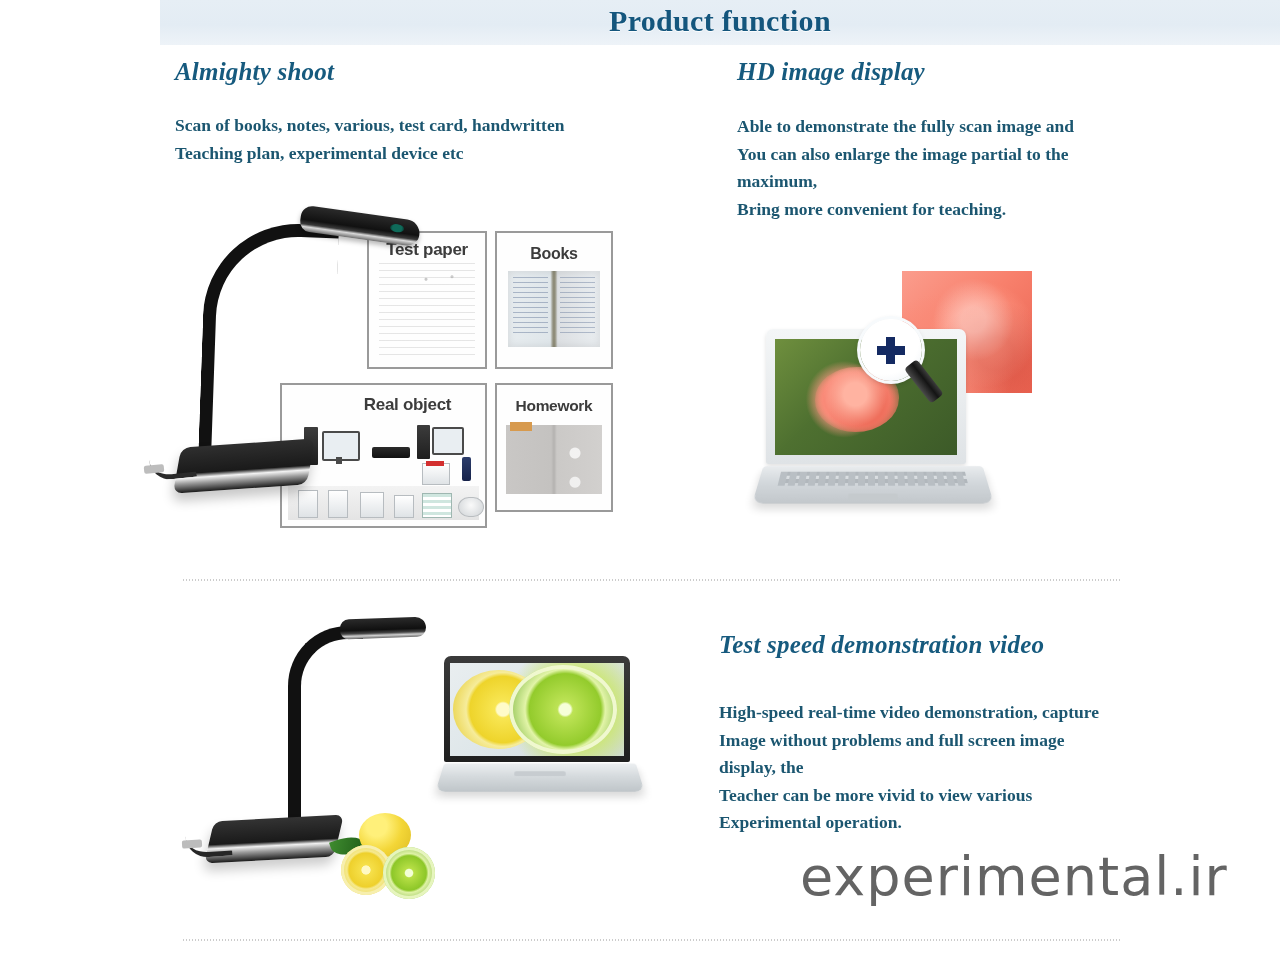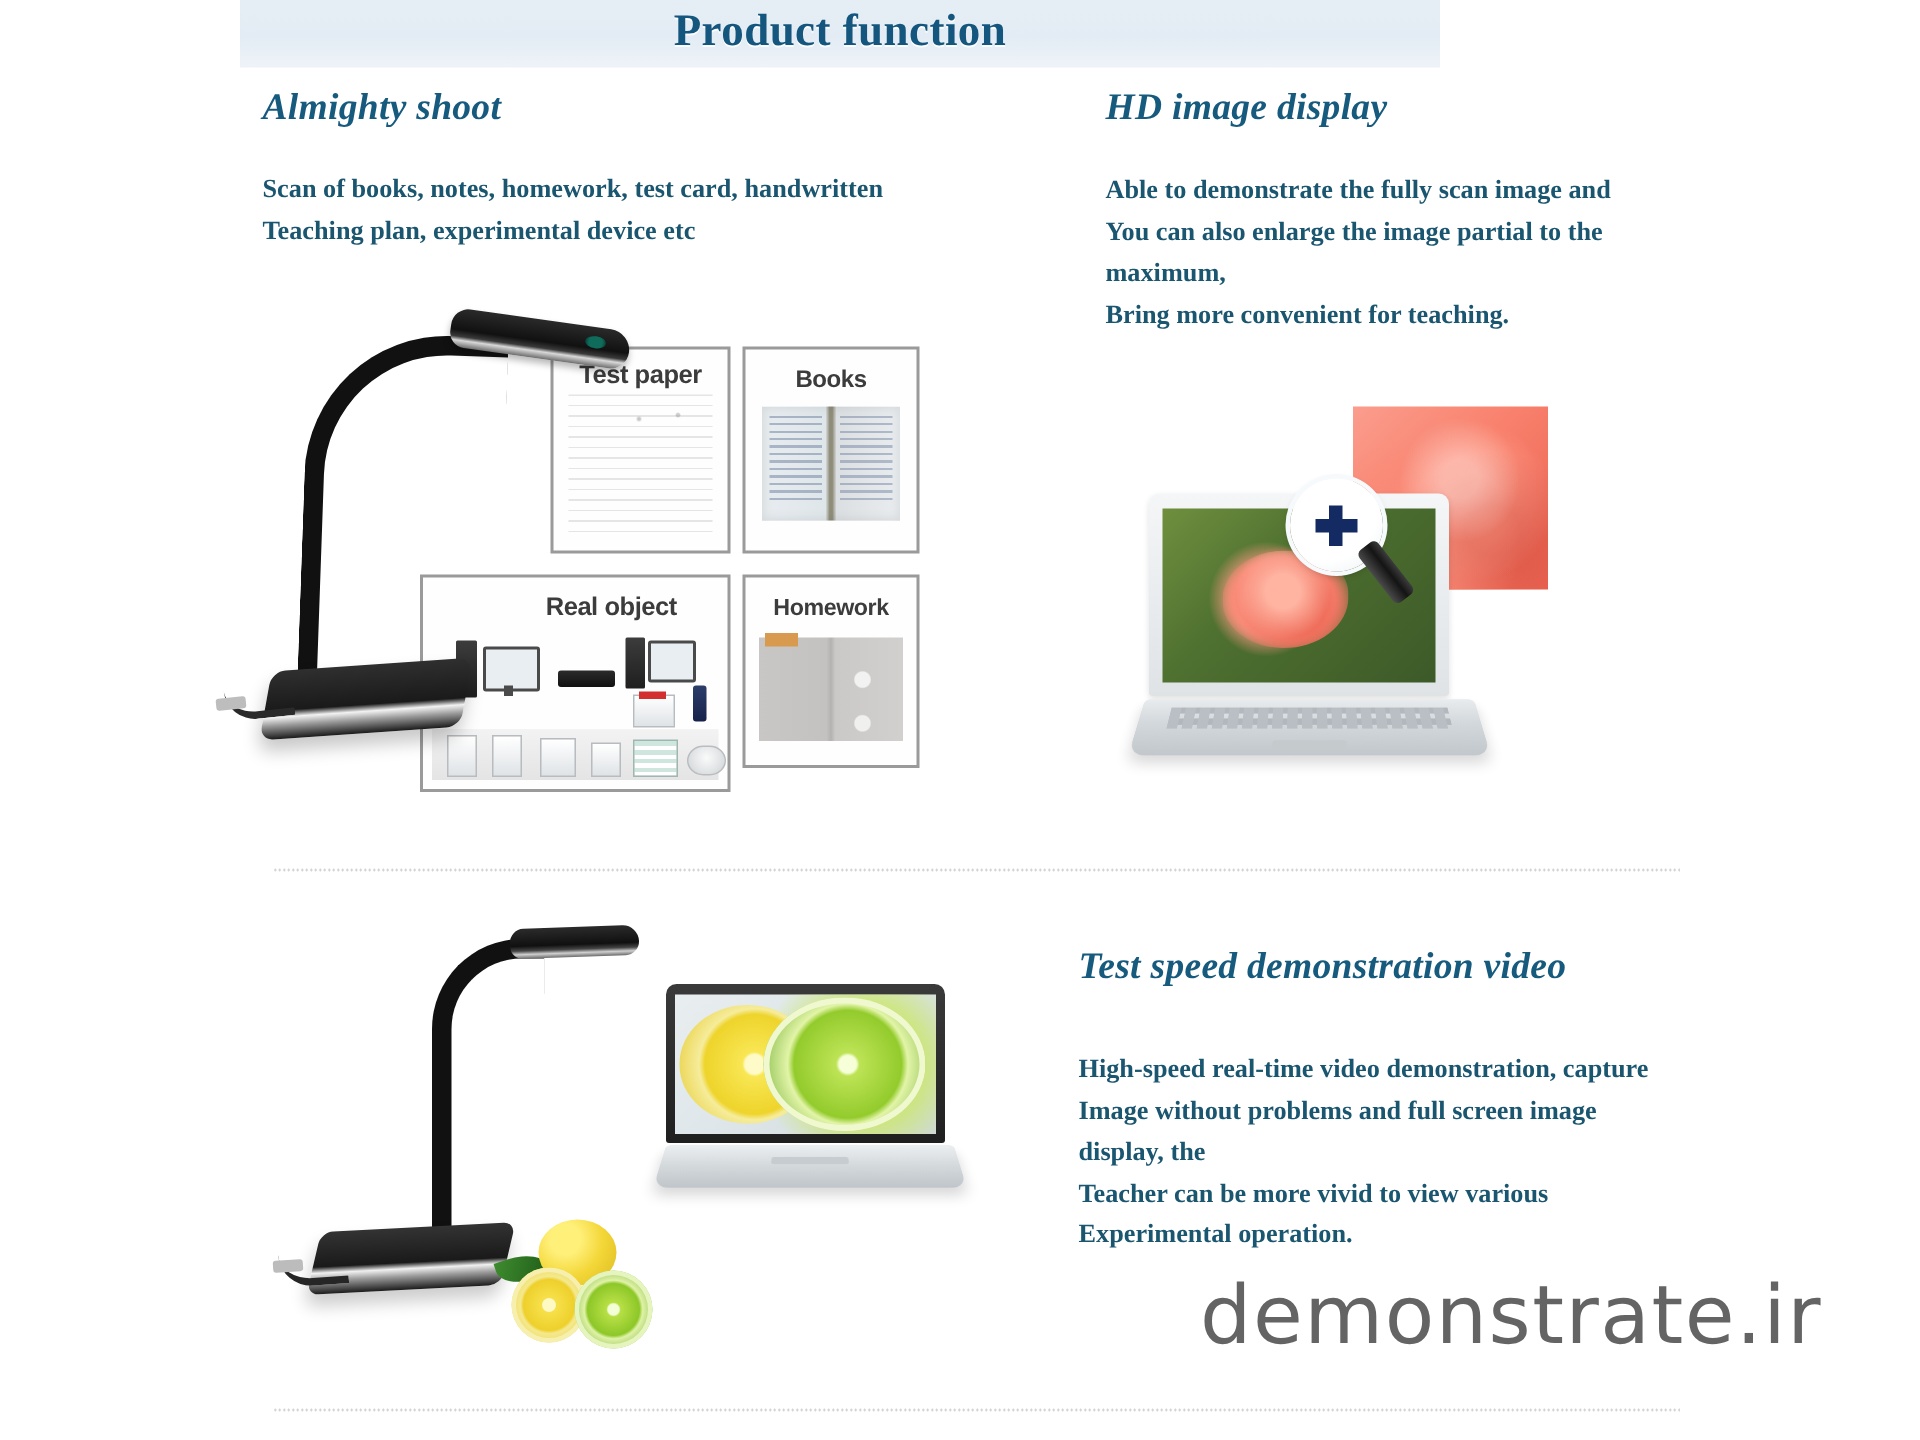--- a/index.html
+++ b/index.html
@@ -15,21 +15,21 @@
     overflow: hidden;
     font-family: "Liberation Serif", "DejaVu Serif", serif;
     -webkit-font-smoothing: antialiased;
   }
 
   
   .header-bar {
     position: absolute;
     left: 160px;
     top: 0px;
-    width: 800px;
+    width: 1120px;
     height: 45px;
     background: linear-gradient(180deg, #e6eef5 0%, #e3ecf4 55%, #eef3f8 100%);
   }
   .header-title {
     position: absolute;
     left: 0;
     right: 0;
     top: 4px;
     text-align: center;
     font-size: 30px;
@@ -433,21 +433,21 @@
 </style>
 </head>
 <body>
 
 <div class="header-bar">
   <div class="header-title">Product function</div>
 </div>
 
 <div class="section-heading" id="head-almighty">Almighty shoot</div>
 
-<div class="section-body" id="body-almighty">Scan of books, notes, homework, test card, handwritten
+<div class="section-body" id="body-almighty">Scan of books, notes, various, test card, handwritten
 Teaching plan, experimental device etc</div>
 
 <div class="stage" id="stage-almighty">
 
   <div class="panel" id="panel-testpaper">
     <div class="panel-label">Test paper</div>
     <div class="sheet"></div>
   </div>
 
   <div class="panel" id="panel-books">
@@ -554,13 +554,13 @@
         <div class="vs-lemon"></div>
         <div class="vs-lime"></div>
       </div>
     </div>
     <div class="vl-base">
       <div class="vl-pad"></div>
     </div>
   </div>
 </div>
 
-<div class="watermark">demonstrate.ir</div>
+<div class="watermark">experimental.ir</div>
 
 </body></html>

